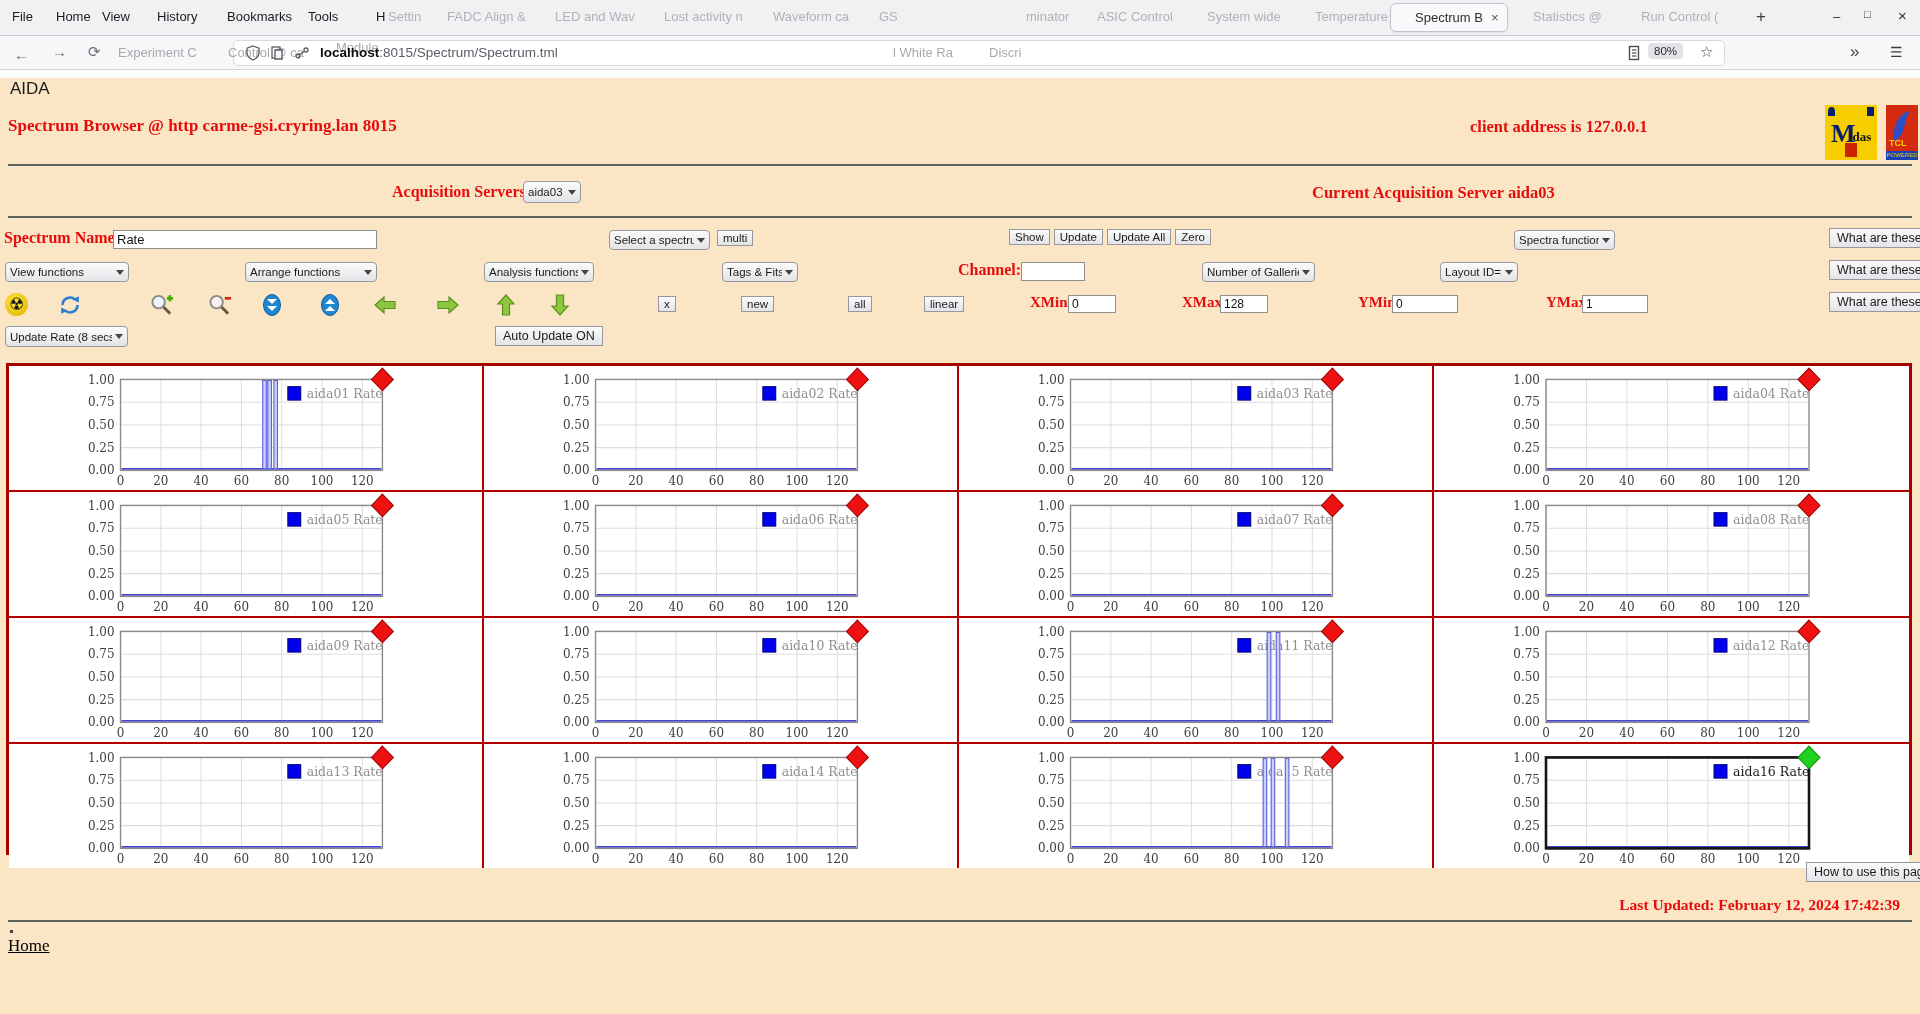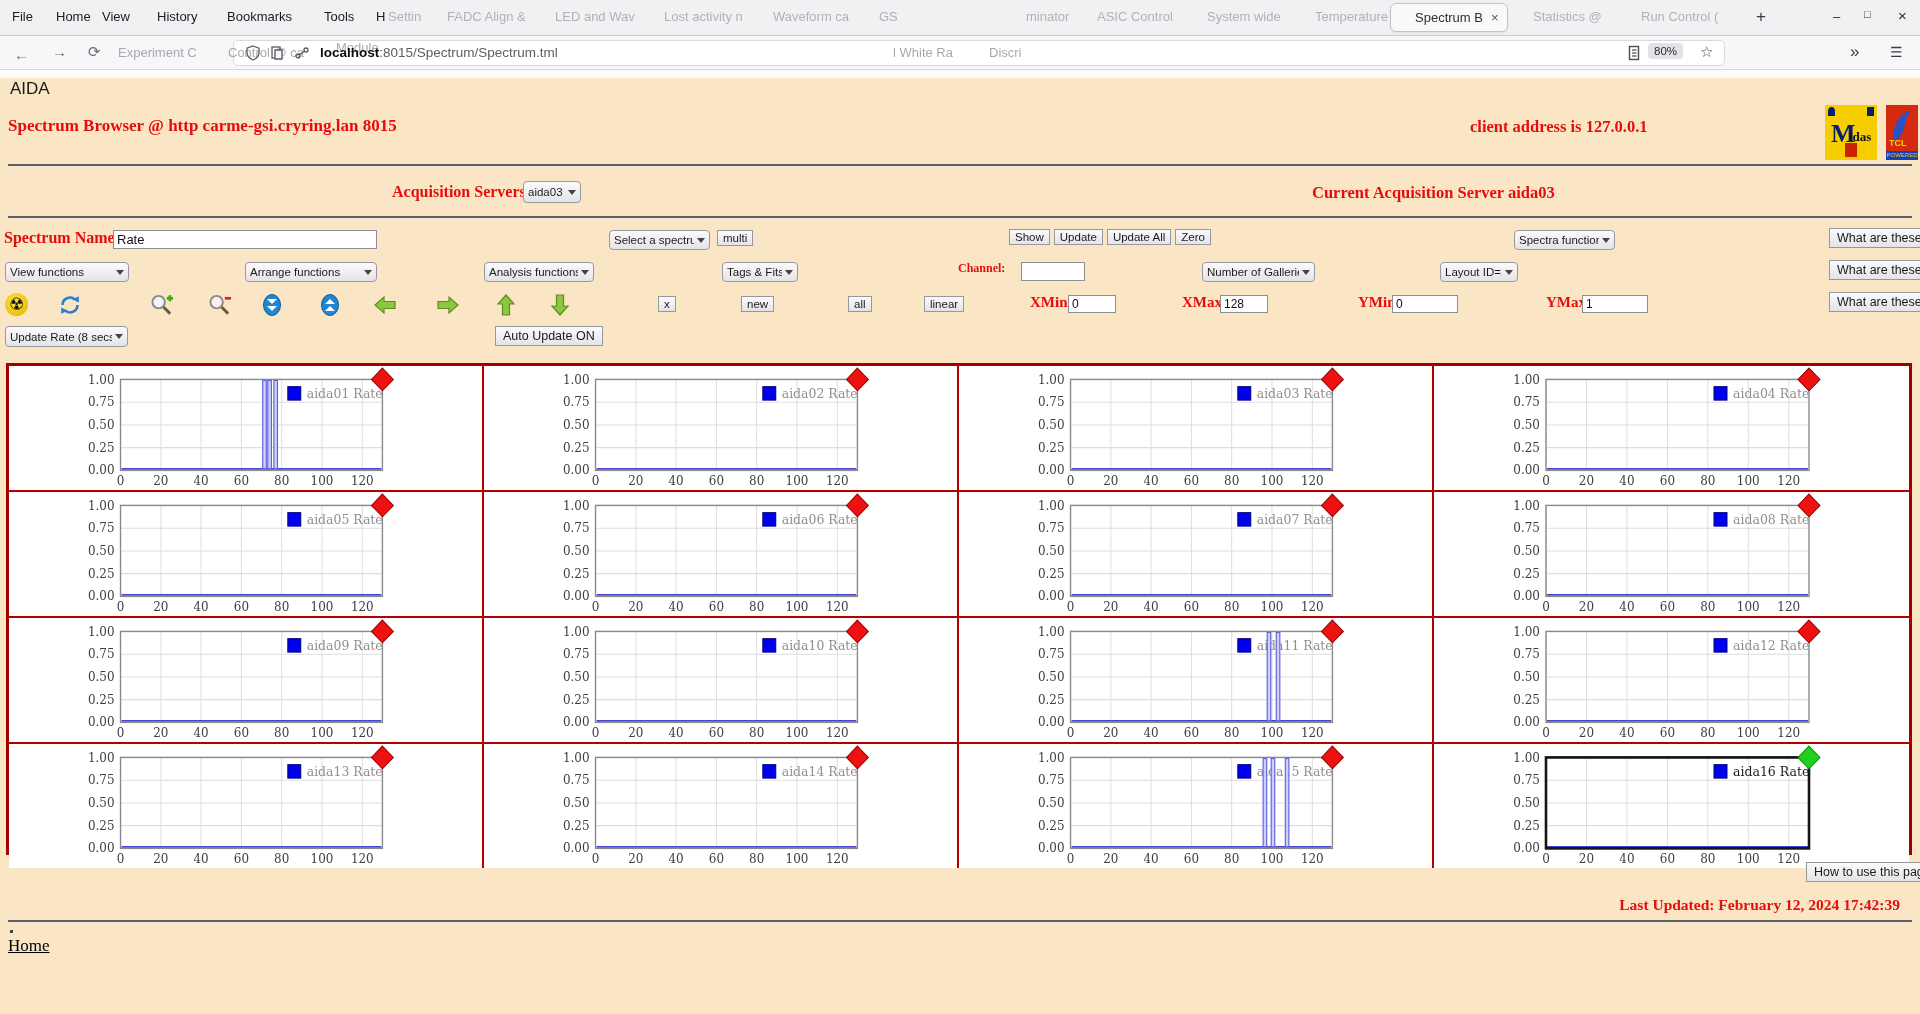--- a/index.html
+++ b/index.html
@@ -68,21 +68,21 @@
 <body>
 
 <div class="chrome">
   <div class="tabrow">
     <div id="menu-holder">
         <div class="menu-item" style="left: 12px;">File</div>
         <div class="menu-item" style="left: 56px;">Home</div>
         <div class="menu-item" style="left: 102px;">View</div>
         <div class="menu-item" style="left: 157px;">History</div>
         <div class="menu-item" style="left: 227px;">Bookmarks</div>
-        <div class="menu-item" style="left: 324px;">Tools</div>
+        <div class="menu-item" style="left: 308px;">Tools</div>
         <div class="menu-item" style="left: 376px;">H</div>
       </div>
     <div id="bgtab-holder">
         <div class="bgtab" style="left: 388px;">Settin</div>
         <div class="bgtab" style="left: 447px;">FADC Align &amp;</div>
         <div class="bgtab" style="left: 555px;">LED and Wav</div>
         <div class="bgtab" style="left: 664px;">Lost activity n</div>
         <div class="bgtab" style="left: 773px;">Waveform ca</div>
         <div class="bgtab" style="left: 879px;">GS</div>
         <div class="bgtab" style="left: 1026px;">minator</div>
@@ -214,21 +214,21 @@
       <i class="chev"></i>
   </div>
   <div class="sel" style="left:484px;top:184px;width:110px;">
     <span class="stext">Analysis functions</span>
       <i class="chev"></i>
   </div>
   <div class="sel" style="left:722px;top:184px;width:76px;">
     <span class="stext">Tags &amp; Fits</span>
       <i class="chev"></i>
   </div>
-  <div class="rlabel" style="left:958px;top:183px;font-size:12px;">Channel:</div>
+  <div class="rlabel" style="left:958px;top:183px;font-size:16px;">Channel:</div>
   <input class="inp" style="left: 1021px; top: 184px; width: 56px; height: 15px;" value="">
   <div class="sel" style="left:1202px;top:184px;width:113px;">
     <span class="stext">Number of Galleries</span>
       <i class="chev"></i>
   </div>
   <div class="sel" style="left:1440px;top:184px;width:78px;">
     <span class="stext">Layout ID=1</span>
       <i class="chev"></i>
   </div>
   <button class="btn" style="left:1829px;top:182px;">What are these?</button>

